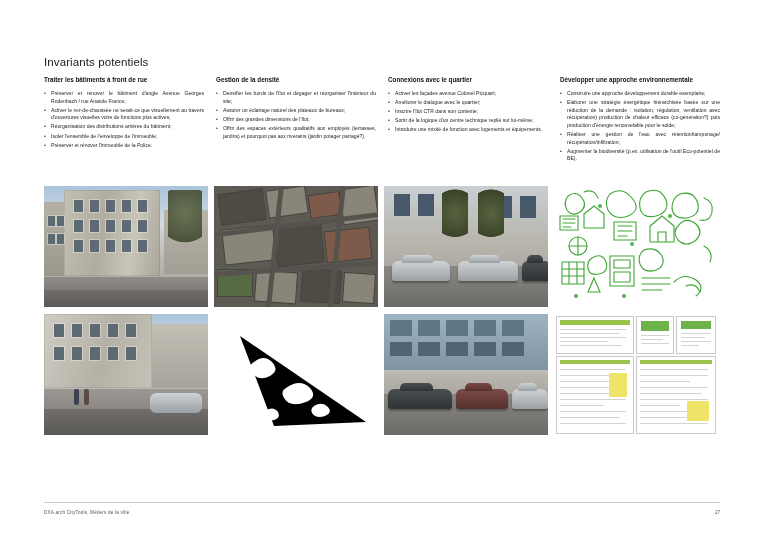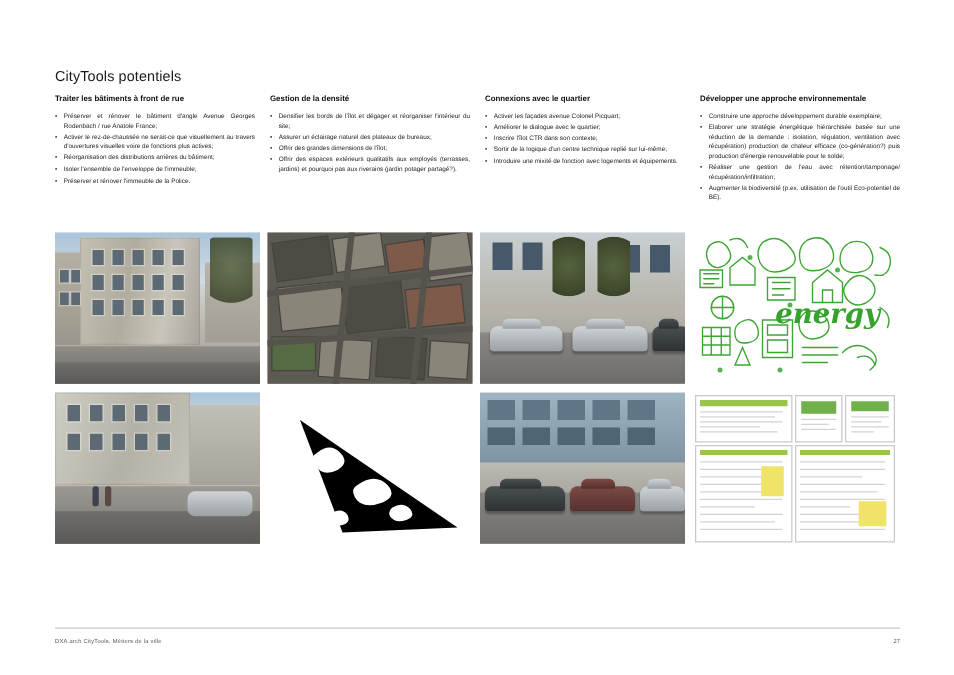--- a/index.html
+++ b/index.html
@@ -216,21 +216,21 @@
     text-align: right;
     font-size: 4.6px;
     color: #555;
   }
 </style>
 </head>
 <body>
 
 <div class="page">
 
-  <div class="page-title">CityTools potentiels</div>
+  <div class="page-title">Invariants potentiels</div>
 
   <div class="cols">
 
     <div class="col">
       <div class="col-head">Traiter les bâtiments à front de rue</div>
       <ul>
         <li>Préserver et rénover le bâtiment d'angle Avenue Georges Rodenbach / rue Anatole France;</li>
         <li>Activer le rez-de-chaussée ne serait-ce que visuellement au travers d'ouvertures visuelles voire de fonctions plus actives;</li>
         <li>Réorganisation des distributions arrières du bâtiment;</li>
         <li>Isoler l'ensemble de l'enveloppe de l'immeuble;</li>
@@ -362,21 +362,20 @@
           <path d="M150 60 q10 6 6 16"></path>
         </g>
         <g fill="#3da534" opacity=".85">
           <circle cx="46" cy="20" r="2"></circle>
           <circle cx="78" cy="58" r="2"></circle>
           <circle cx="116" cy="30" r="2"></circle>
           <circle cx="22" cy="110" r="2"></circle>
           <circle cx="70" cy="110" r="2"></circle>
         </g>
       </svg>
-      <div class="word">energy</div>
     </div>
 
     <div class="cell ph1">
       <div class="sky" style="height:26%;"></div>
       <div class="bldg-main" style="left:0;top:0;width:108px;height:74px;background:linear-gradient(110deg,#cfcdc4,#b4b1a6 55%,#c5c2b8);"></div>
       <div class="bldg-right" style="right:0;top:10px;width:56px;height:64px;background:linear-gradient(#c2bfb5,#a6a39a);"></div>
       <div class="win" style="left:10px;top:10px;width:10px;height:13px;"></div>
       <div class="win" style="left:28px;top:10px;width:10px;height:13px;"></div>
       <div class="win" style="left:46px;top:10px;width:10px;height:13px;"></div>
       <div class="win" style="left:64px;top:10px;width:10px;height:13px;"></div>

